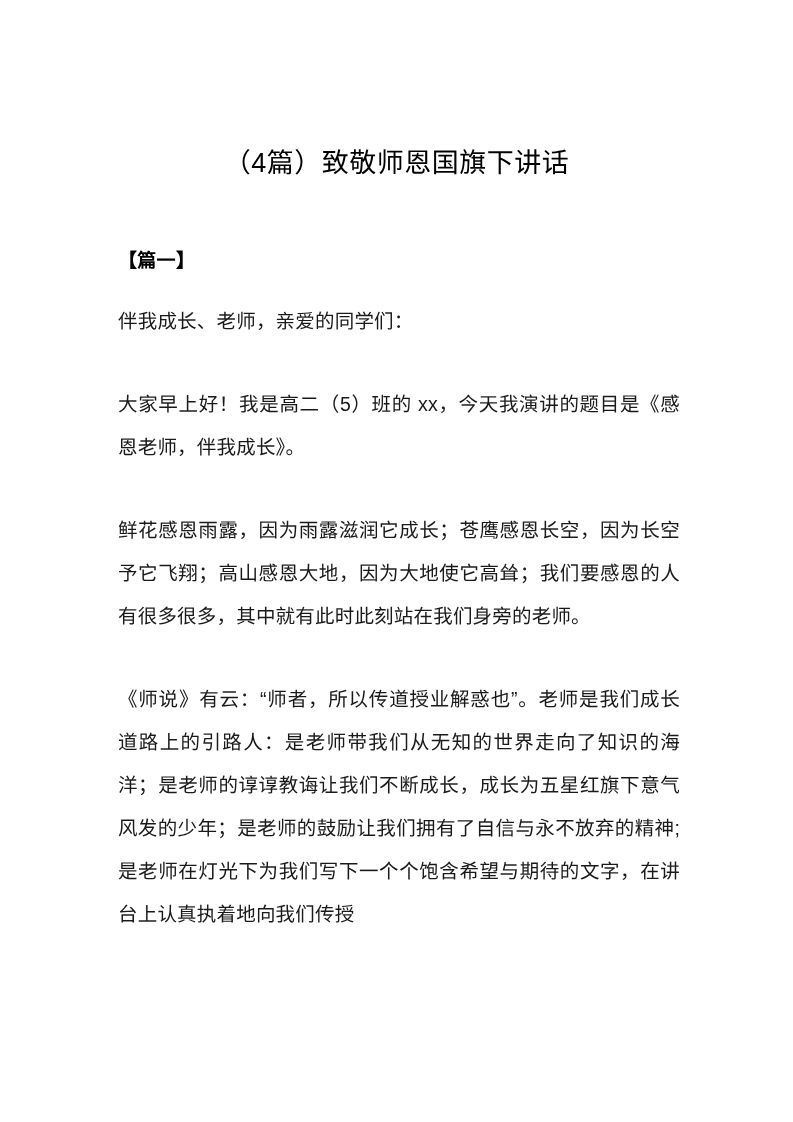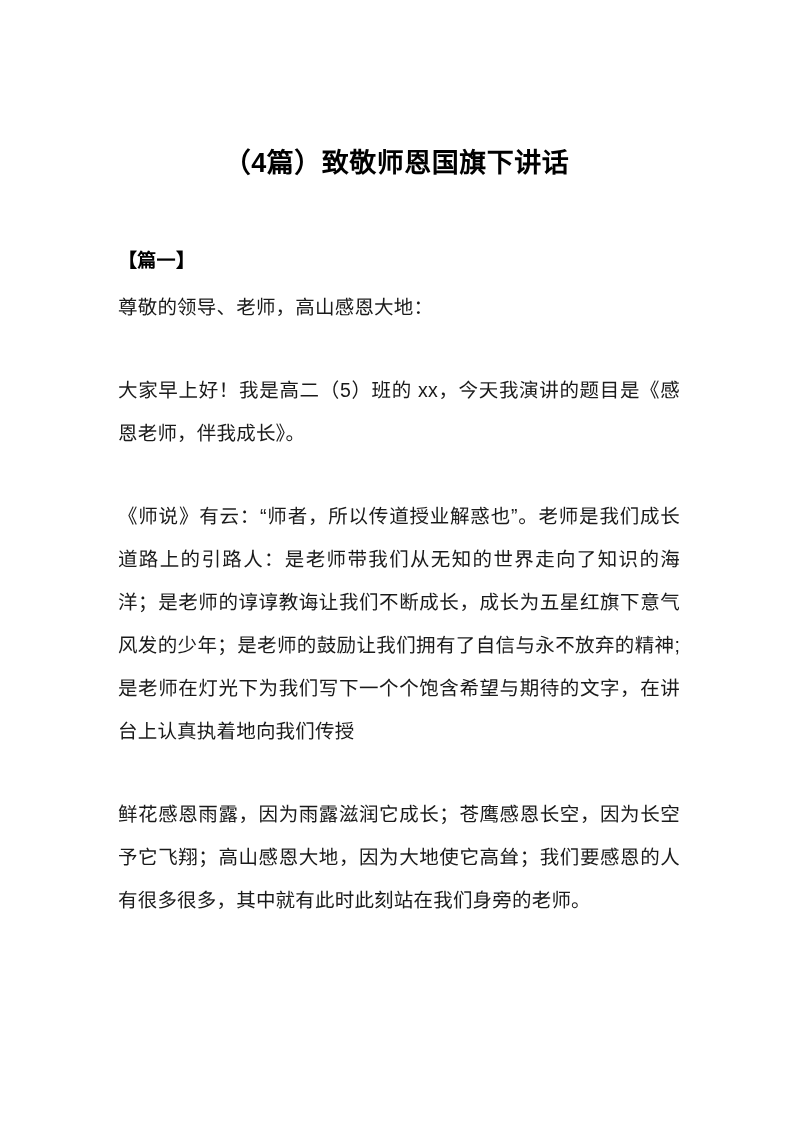--- a/index.html
+++ b/index.html
@@ -23,37 +23,37 @@
     background: #ffffff;
     box-sizing: border-box;
   }
   .doc-title {
     position: absolute;
     left: 0;
     top: 126px;
     width: 793px;
     text-align: center;
     font-size: 27px;
-    font-weight: 700;
+    font-weight: 400;
     letter-spacing: 0.5px;
     line-height: 38px;
     color: #000000;
   }
   .content {
     position: absolute;
     left: 118px;
     top: 246px;
     width: 562px;
   }
   .section-label {
     font-size: 19px;
     font-weight: 700;
     line-height: 30px;
     color: #000000;
-    margin: 0 0 10px 0;
+    margin: 0 0 24px 0;
     letter-spacing: 0.3px;
   }
   p.para {
     font-size: 19.5px;
     line-height: 43px;
     margin: 0 0 40px 0;
     color: #1a1a1a;
     text-align: justify;
     text-justify: inter-ideograph;
     letter-spacing: 0.2px;
@@ -67,23 +67,23 @@
 <body>
 
 <div class="page">
 
   <h1 class="doc-title">（4篇）致敬师恩国旗下讲话</h1>
 
   <div class="content">
 
     <div class="section-label">【篇一】</div>
 
-    <p class="para">尊敬的领导、老师，高山感恩大地：</p>
+    <p class="para">伴我成长、老师，亲爱的同学们：</p>
 
     <p class="para">大家早上好！我是高二（5）班的 xx，今天我演讲的题目是《感恩老师，伴我成长》。</p>
 
+    <p class="para">鲜花感恩雨露，因为雨露滋润它成长；苍鹰感恩长空，因为长空予它飞翔；高山感恩大地，因为大地使它高耸；我们要感恩的人有很多很多，其中就有此时此刻站在我们身旁的老师。</p>
+
     <p class="para">《师说》有云：“师者，所以传道授业解惑也”。老师是我们成长道路上的引路人：是老师带我们从无知的世界走向了知识的海洋；是老师的谆谆教诲让我们不断成长，成长为五星红旗下意气风发的少年；是老师的鼓励让我们拥有了自信与永不放弃的精神;是老师在灯光下为我们写下一个个饱含希望与期待的文字，在讲台上认真执着地向我们传授</p>
-
-    <p class="para">鲜花感恩雨露，因为雨露滋润它成长；苍鹰感恩长空，因为长空予它飞翔；高山感恩大地，因为大地使它高耸；我们要感恩的人有很多很多，其中就有此时此刻站在我们身旁的老师。</p>
 
   </div>
 
 </div>
 
 </body></html>

